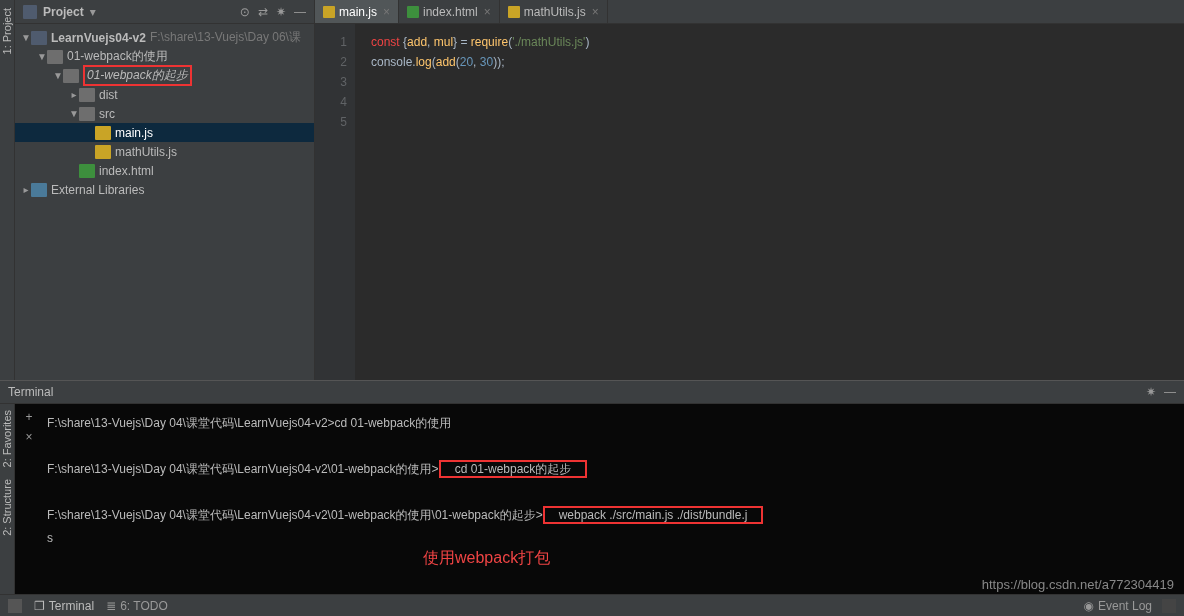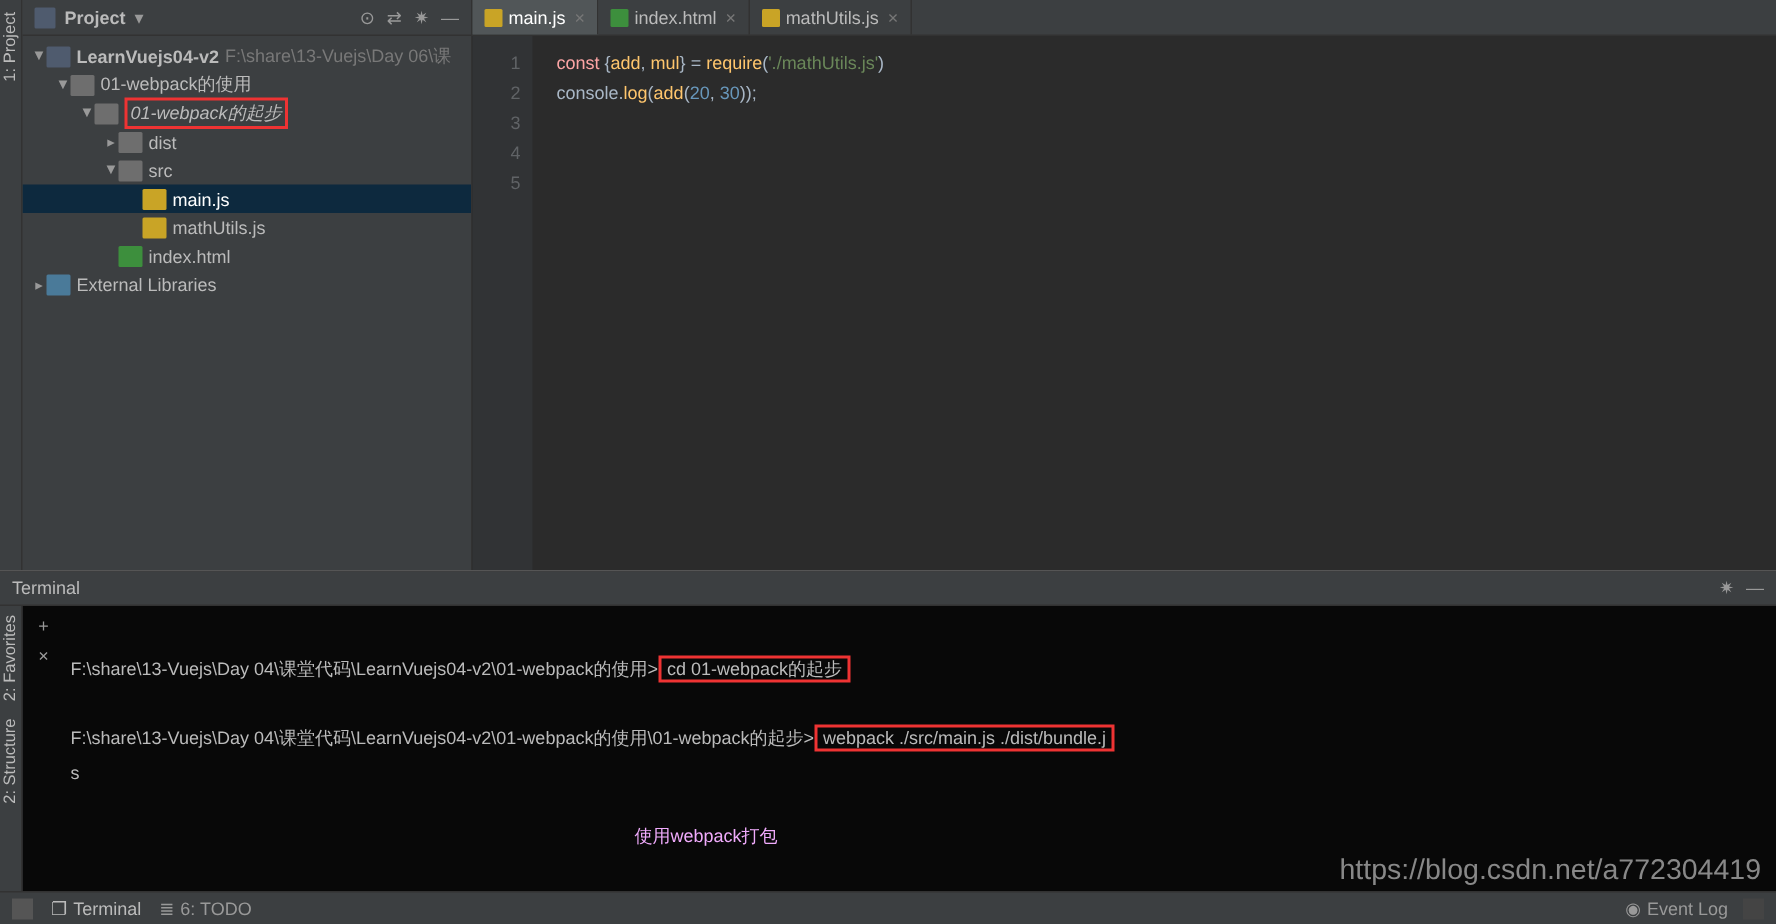--- a/index.html
+++ b/index.html
@@ -29,38 +29,38 @@
 .editor-area{flex:1;display:flex;flex-direction:column;background:#2b2b2b}
 .tabs{height:24px;display:flex;background:#3c3f41;border-bottom:1px solid #323232}
 .tab{display:flex;align-items:center;padding:0 8px;gap:4px;border-right:1px solid #323232;cursor:pointer;color:#bbbbbb}
 .tab.active{background:#515658;color:#ffffff}
 .tab .ti{width:12px;height:12px;border-radius:1px}
 .tab .cx{color:#777;margin-left:2px}
 .editor{flex:1;display:flex;background:#2b2b2b;font-family:Consolas,monospace;font-size:14px}
 .gutter{width:40px;background:#313335;text-align:right;color:#606366;padding:8px 8px 0 0;line-height:20px}
 .code{flex:1;padding:8px 0 0 16px;line-height:20px;color:#a9b7c6;position:relative}
 .code-line{white-space:pre}
-.kw{color:#fca5a5}
+.kw{color:#ef4444}
 .fn{color:#ffc66d}
 .str{color:#6a8759}
 .num{color:#6897bb}
 .terminal-wrap{flex:1;display:flex;flex-direction:column;border-top:1px solid #555;background:#2b2b2b}
 .term-header{height:23px;background:#3c3f41;display:flex;align-items:center;padding:0 8px;color:#bbbbbb;border-bottom:1px solid #323232}
 .term-header .r{margin-left:auto;display:flex;gap:8px;color:#999}
 .term-body{flex:1;display:flex;background:#000000cc}
 .term-left{width:28px;display:flex;flex-direction:column;align-items:center;gap:6px;padding:6px 0;color:#999}
 .term-content{flex:1;font-family:Consolas,monospace;font-size:14px;color:#bbbbbb;padding:8px 0 0 4px;line-height:23px;position:relative}
 .term-content .line{white-space:pre}
-.redbox{border:2px solid #e33;padding:0 4px}
-.annot{position:absolute;color:#f0abfc;font-size:12px;font-family:sans-serif}
+.redbox{border:2px solid #e33;padding:0 14px}
+.annot{position:absolute;color:#ef4444;font-size:16px;font-family:sans-serif}
 .bottom-bar{height:22px;background:#3c3f41;border-top:1px solid #323232;display:flex;align-items:center;padding:0 8px;gap:12px;color:#999}
 .bottom-bar .btab{display:flex;align-items:center;gap:4px;cursor:pointer}
 .bottom-bar .btab.act{color:#bbbbbb}
 .bottom-bar .rgt{margin-left:auto;display:flex;gap:10px;align-items:center}
-.watermark{position:absolute;right:10px;bottom:24px;color:#888;font-size:19px}
+.watermark{position:absolute;right:10px;bottom:24px;color:#888;font-size:13px}
 .left-col-bottom{width:15px;background:#3c3f41;border-right:1px solid #323232}
 .side-tabs-wrap{display:flex;flex-direction:column}
 .toolbar-icons{color:#999;cursor:pointer}
 </style>
 </head>
 <body>
 
 <div class="root">
   <div class="main-area">
     <div class="left-col">
@@ -178,20 +178,21 @@
         <div class="left-col-bottom" style="height:100%;display:flex;flex-direction:column;align-items:center">
           <div class="left-tab" style="padding:6px 1px">2: Favorites</div>
           <div class="left-tab" style="padding:6px 1px">2: Structure</div>
         </div>
       </div>
       <div class="term-left">
         <span style="cursor:pointer">+</span>
         <span style="cursor:pointer">×</span>
       </div>
       <div class="term-content" id="term">
+        <div class="line"><span>F:\share\13-Vuejs\Day 04\课堂代码\LearnVuejs04-v2&gt;</span><span>cd 01-webpack的使用</span></div>
           <div class="line">&nbsp;</div>
           <div class="line"><span>F:\share\13-Vuejs\Day 04\课堂代码\LearnVuejs04-v2\01-webpack的使用&gt;</span><span class="redbox">cd 01-webpack的起步</span></div>
           <div class="line">&nbsp;</div>
           <div class="line"><span>F:\share\13-Vuejs\Day 04\课堂代码\LearnVuejs04-v2\01-webpack的使用\01-webpack的起步&gt;</span><span class="redbox">webpack ./src/main.js ./dist/bundle.j</span></div>
           <div class="line">s</div>
           <div class="annot" style="left:380px;top:142px">使用webpack打包</div>
       </div>
     </div>
   </div>
 

